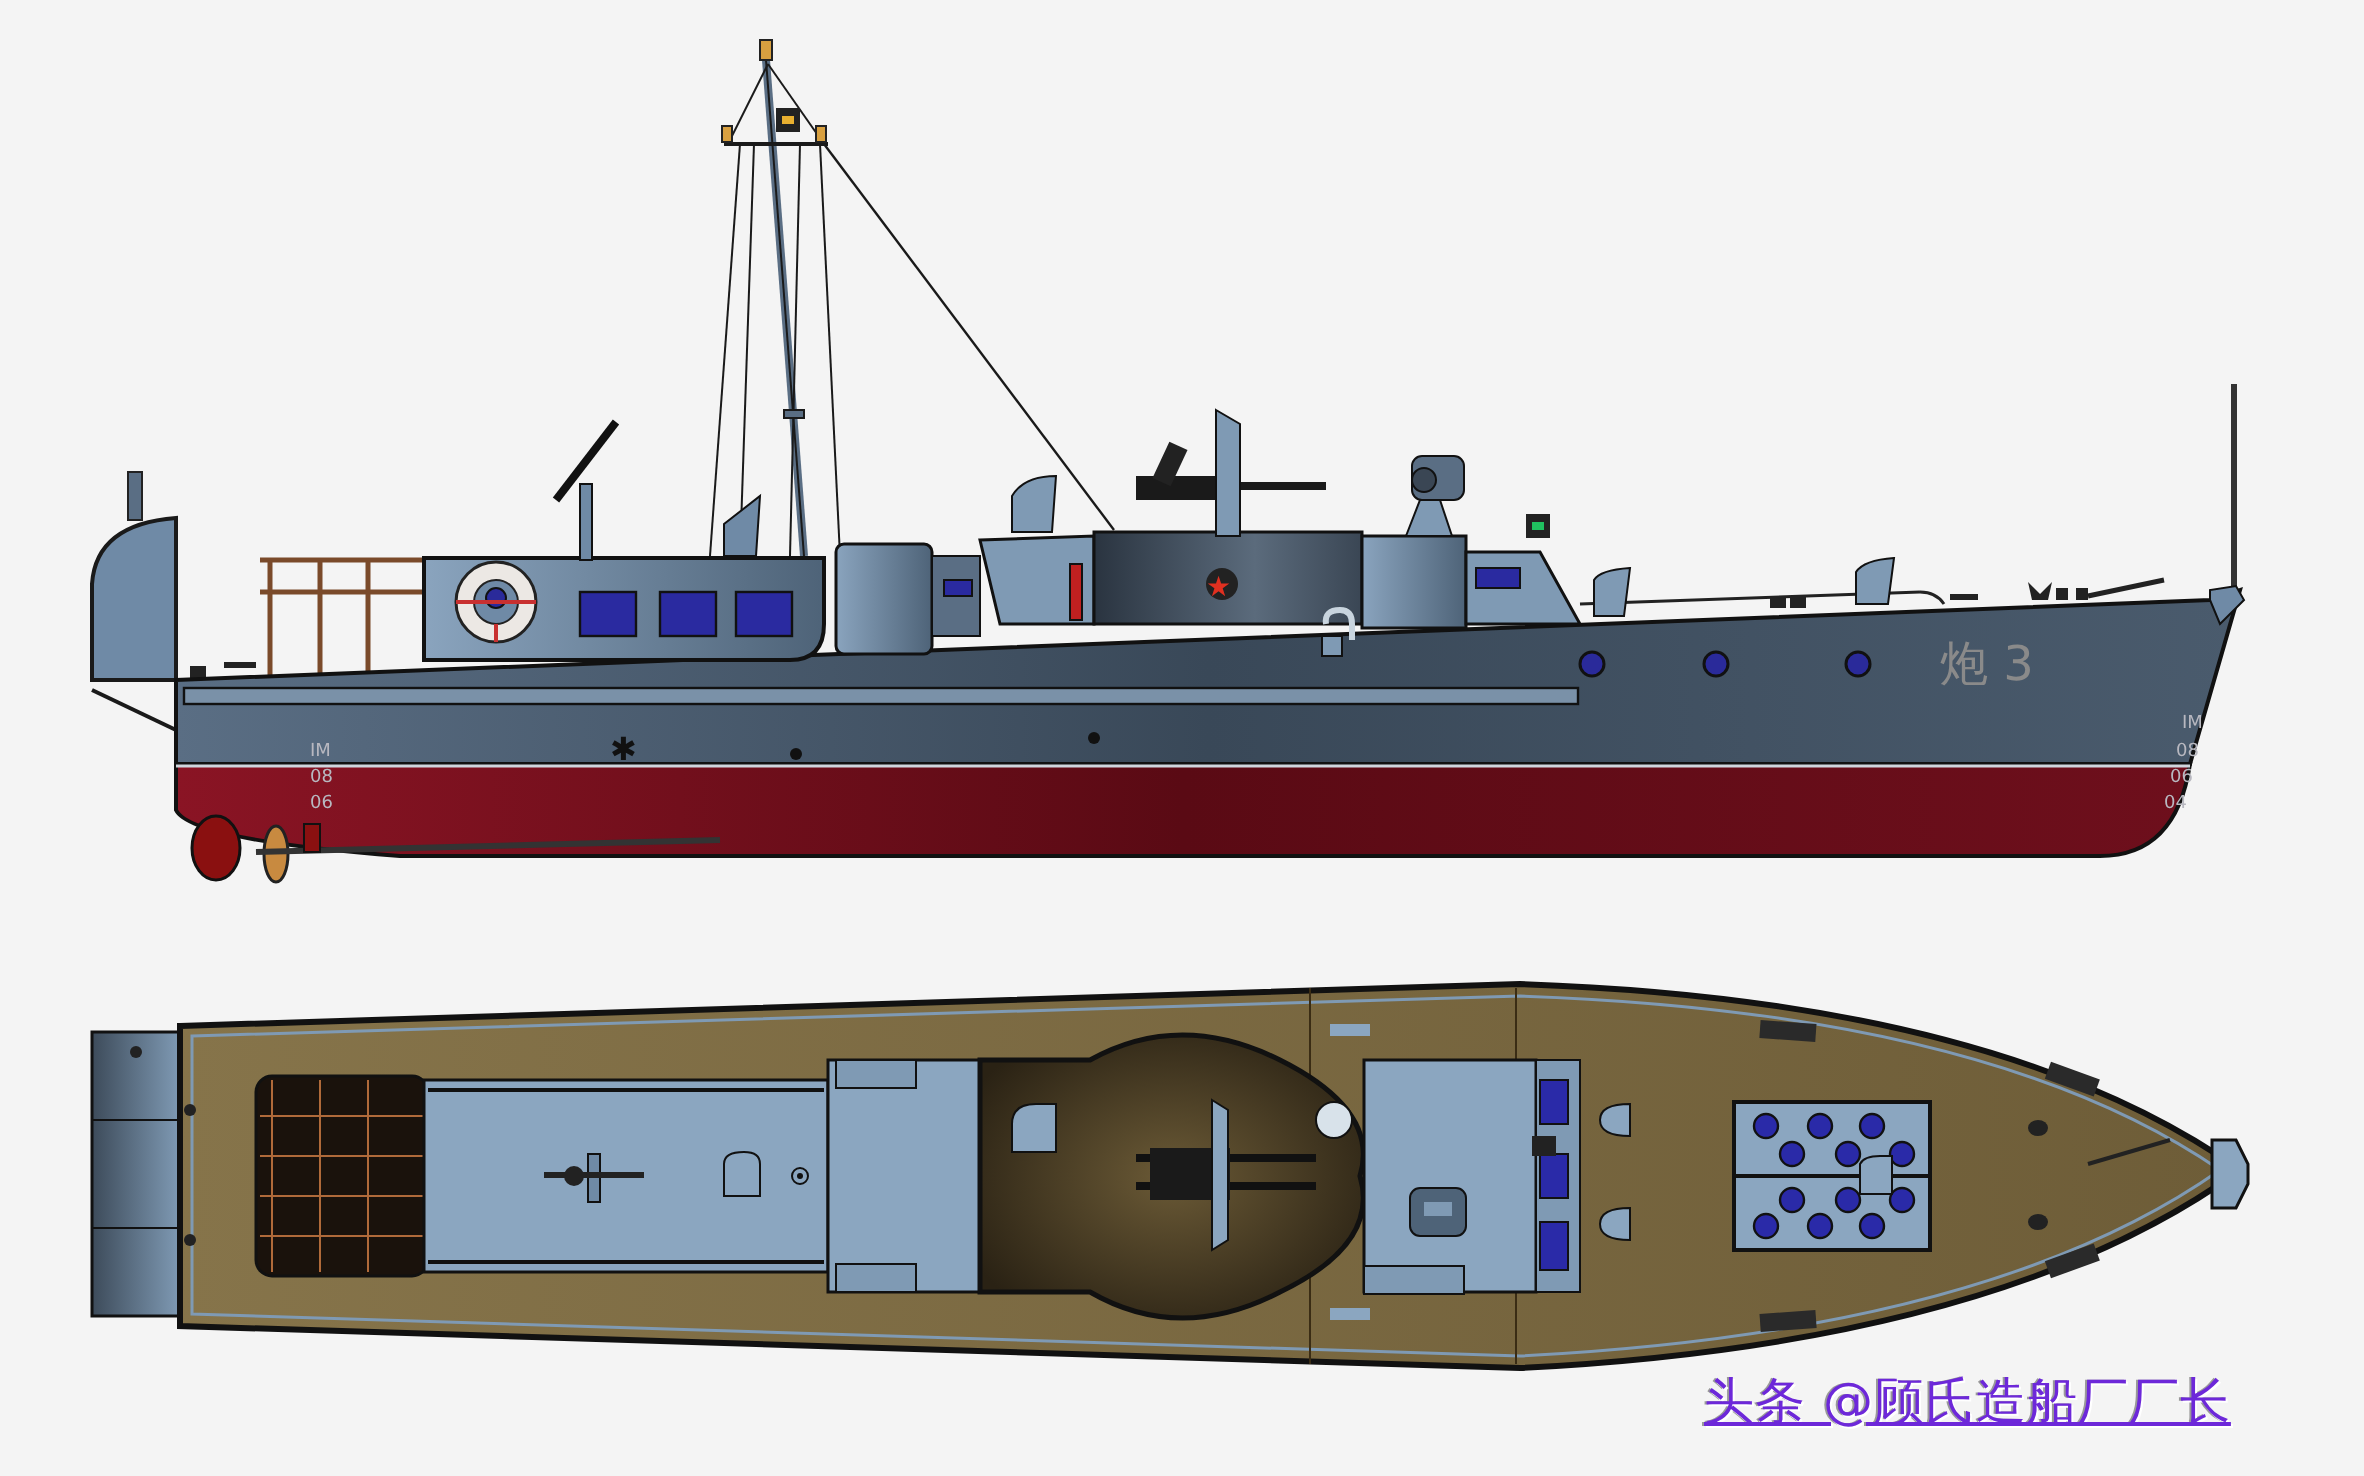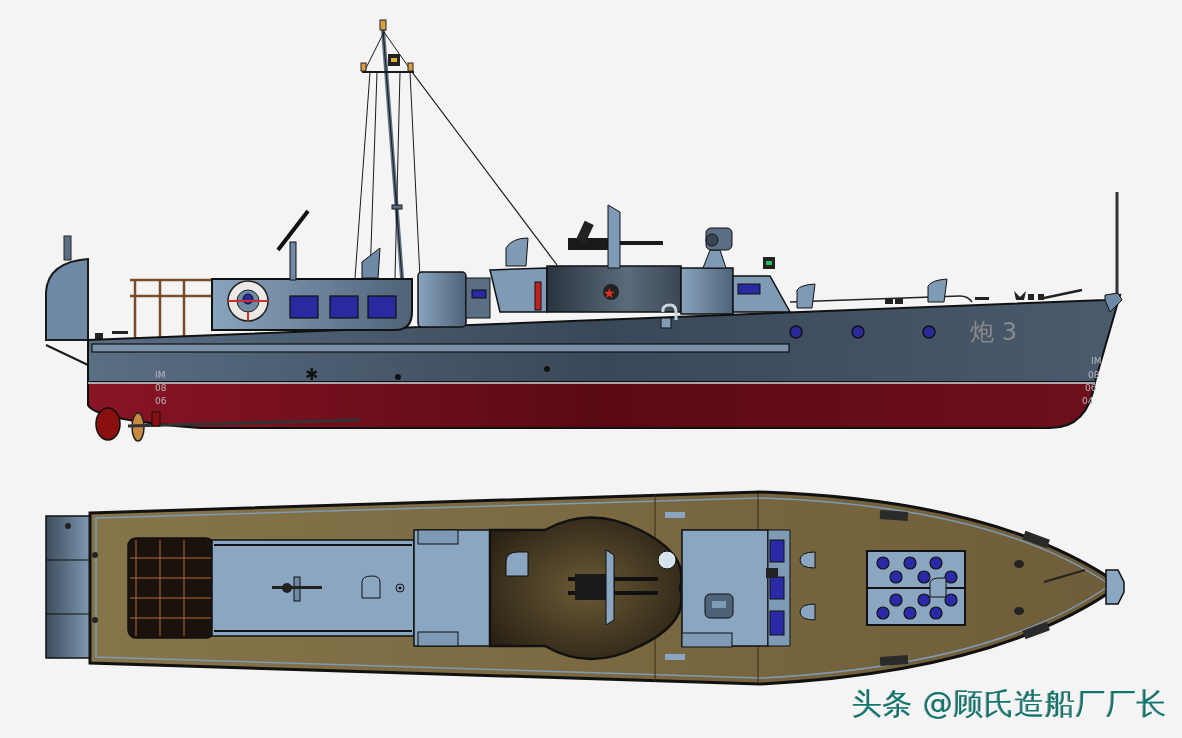--- a/index.html
+++ b/index.html
@@ -6,24 +6,25 @@
   body {
     width: 1182px; height: 738px; overflow: hidden;
     background: #f4f4f4;
     font-family: "DejaVu Sans", sans-serif;
     position: relative;
   }
   .canvas { position: absolute; left: 0; top: 0; width: 1182px; height: 738px; }
   .watermark {
     position: absolute; left: 852px; top: 684px;
     font-family: "DejaVu Sans", sans-serif;
-    font-size: 30px; color: #0f766e;
+    font-size: 25px; color: #6d28d9;
     letter-spacing: 0.5px;
     text-shadow: 1px 1px 0 #ffffff, -1px 0 0 #999;
     white-space: nowrap;
+    text-decoration: underline;
   }
   svg text.hull-num { font-family: "DejaVu Sans", sans-serif; fill: #8a8a8a; }
   svg text.draft { font-family: "DejaVu Sans", sans-serif; fill: #b8b8c0; font-size: 9px; }
 </style>
 </head>
 <body>
 
 <div class="canvas">
 <svg width="1182" height="738" viewBox="0 0 1182 738" xmlns="http://www.w3.org/2000/svg">
   <defs>

